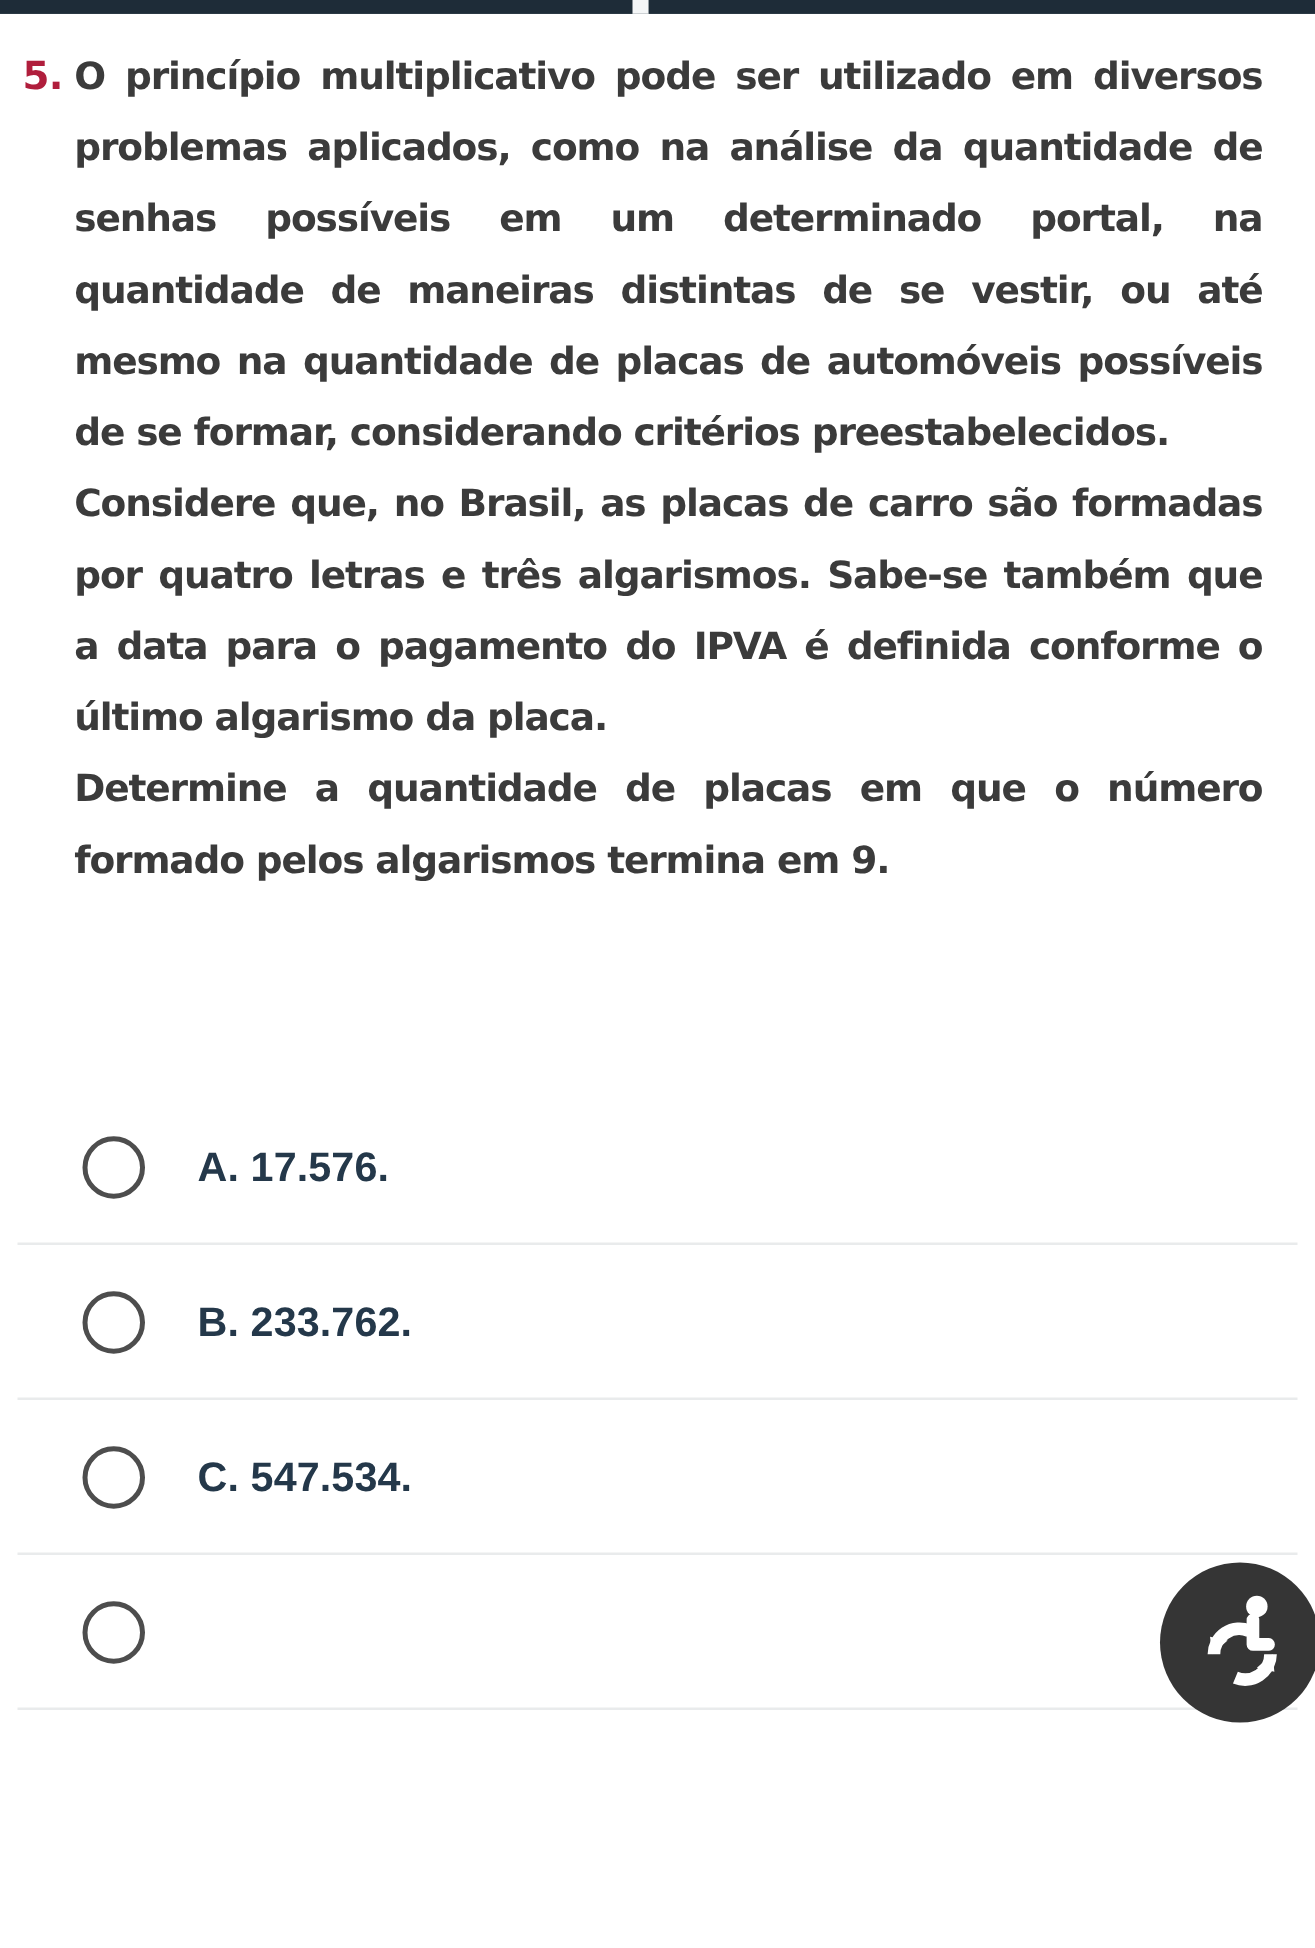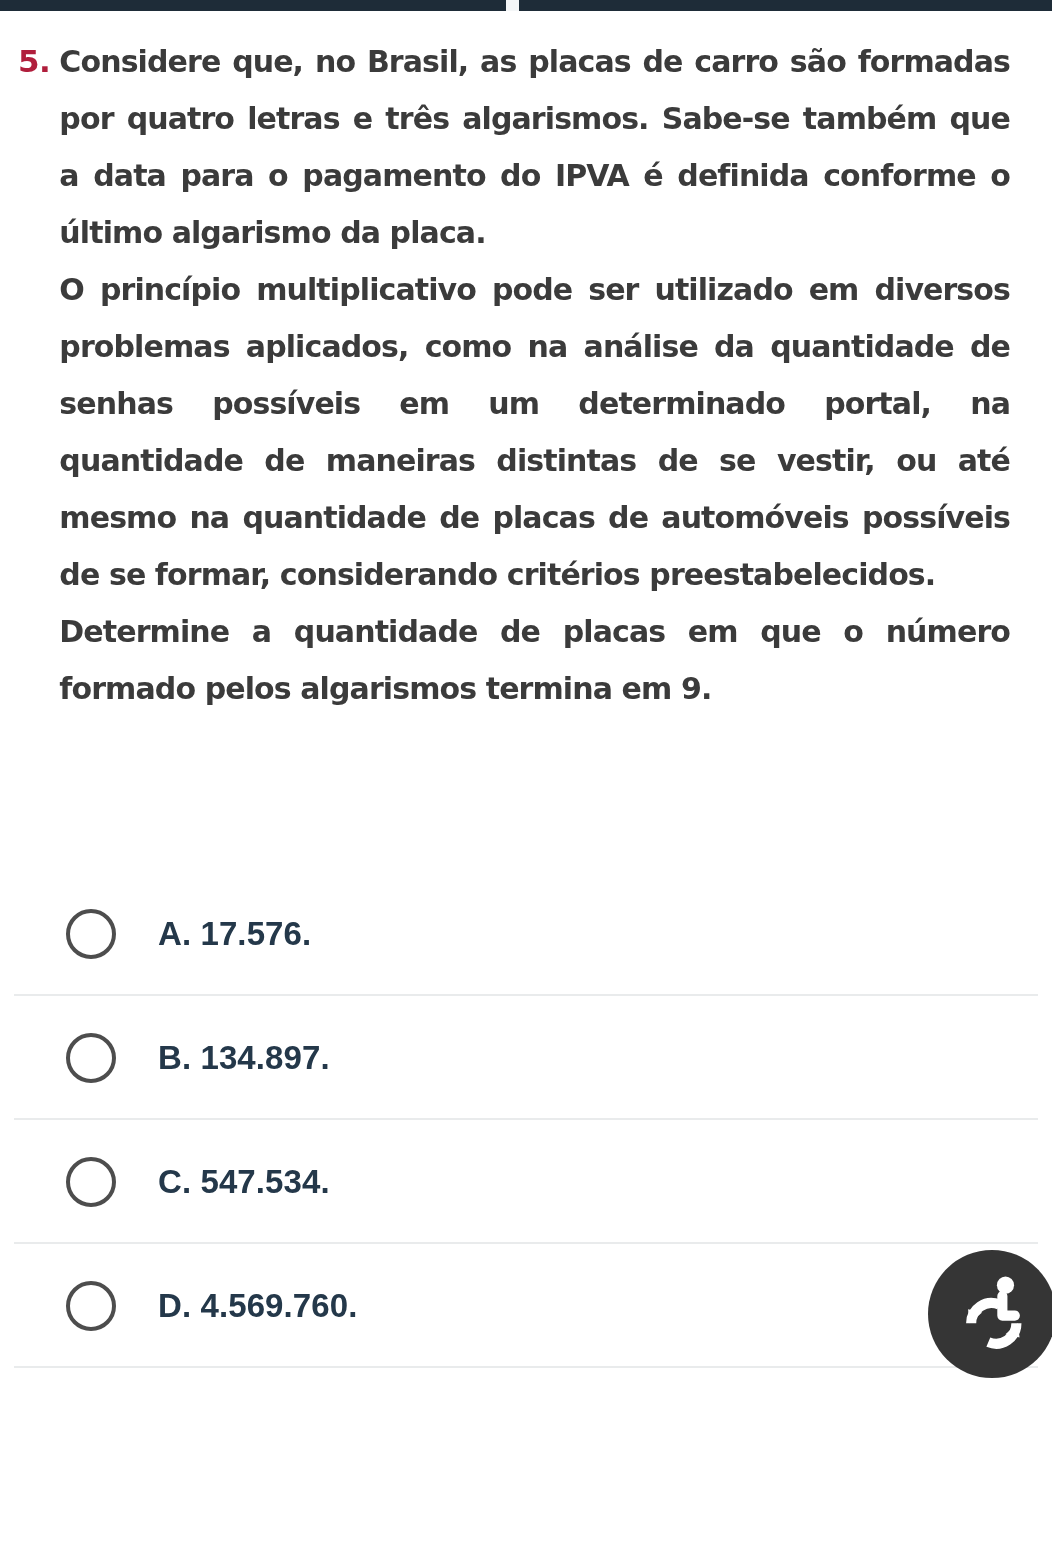--- a/index.html
+++ b/index.html
@@ -155,50 +155,49 @@
 <div id="status-bar">
   <div class="bar-left"></div>
   <div class="notch-gap"></div>
   <div class="bar-right"></div>
 </div>
 
 <div id="question-block">
   <div class="q-row">
     <div id="question-number">5.</div>
     <div id="question-body">
+      <p class="q-para">O princípio multiplicativo pode ser utilizado em diversos problemas aplicados, como na análise da quantidade de senhas possíveis em um determinado portal, na quantidade de maneiras distintas de se vestir, ou até mesmo na quantidade de placas de automóveis possíveis de se formar, considerando critérios preestabelecidos.</p>
       <p class="q-para">Considere que, no Brasil, as placas de carro são formadas por quatro letras e três algarismos. Sabe-se também que a data para o pagamento do IPVA é definida conforme o último algarismo da placa.</p>
-      <p class="q-para">O princípio multiplicativo pode ser utilizado em diversos problemas aplicados, como na análise da quantidade de senhas possíveis em um determinado portal, na quantidade de maneiras distintas de se vestir, ou até mesmo na quantidade de placas de automóveis possíveis de se formar, considerando critérios preestabelecidos.</p>
       <p class="q-para">Determine a quantidade de placas em que o número formado pelos algarismos termina em 9.</p>
     </div>
   </div>
 </div>
 
 <div id="options-list">
 
   <div class="option-row">
     <span class="radio-icon"></span>
     <span class="option-label">A. 17.576.</span>
     <span class="divider"></span>
   </div>
 
   <div class="option-row">
     <span class="radio-icon"></span>
-    <span class="option-label">B. 134.897.</span>
+    <span class="option-label">B. 233.762.</span>
     <span class="divider"></span>
   </div>
 
   <div class="option-row">
     <span class="radio-icon"></span>
     <span class="option-label">C. 547.534.</span>
     <span class="divider"></span>
   </div>
 
   <div class="option-row">
     <span class="radio-icon"></span>
-    <span class="option-label">D. 4.569.760.</span>
     <span class="divider"></span>
   </div>
 
 
 </div>
 
 <div id="accessibility-widget">
   <span>
     <svg viewBox="0 0 100 100" xmlns="http://www.w3.org/2000/svg" aria-hidden="true">
 

